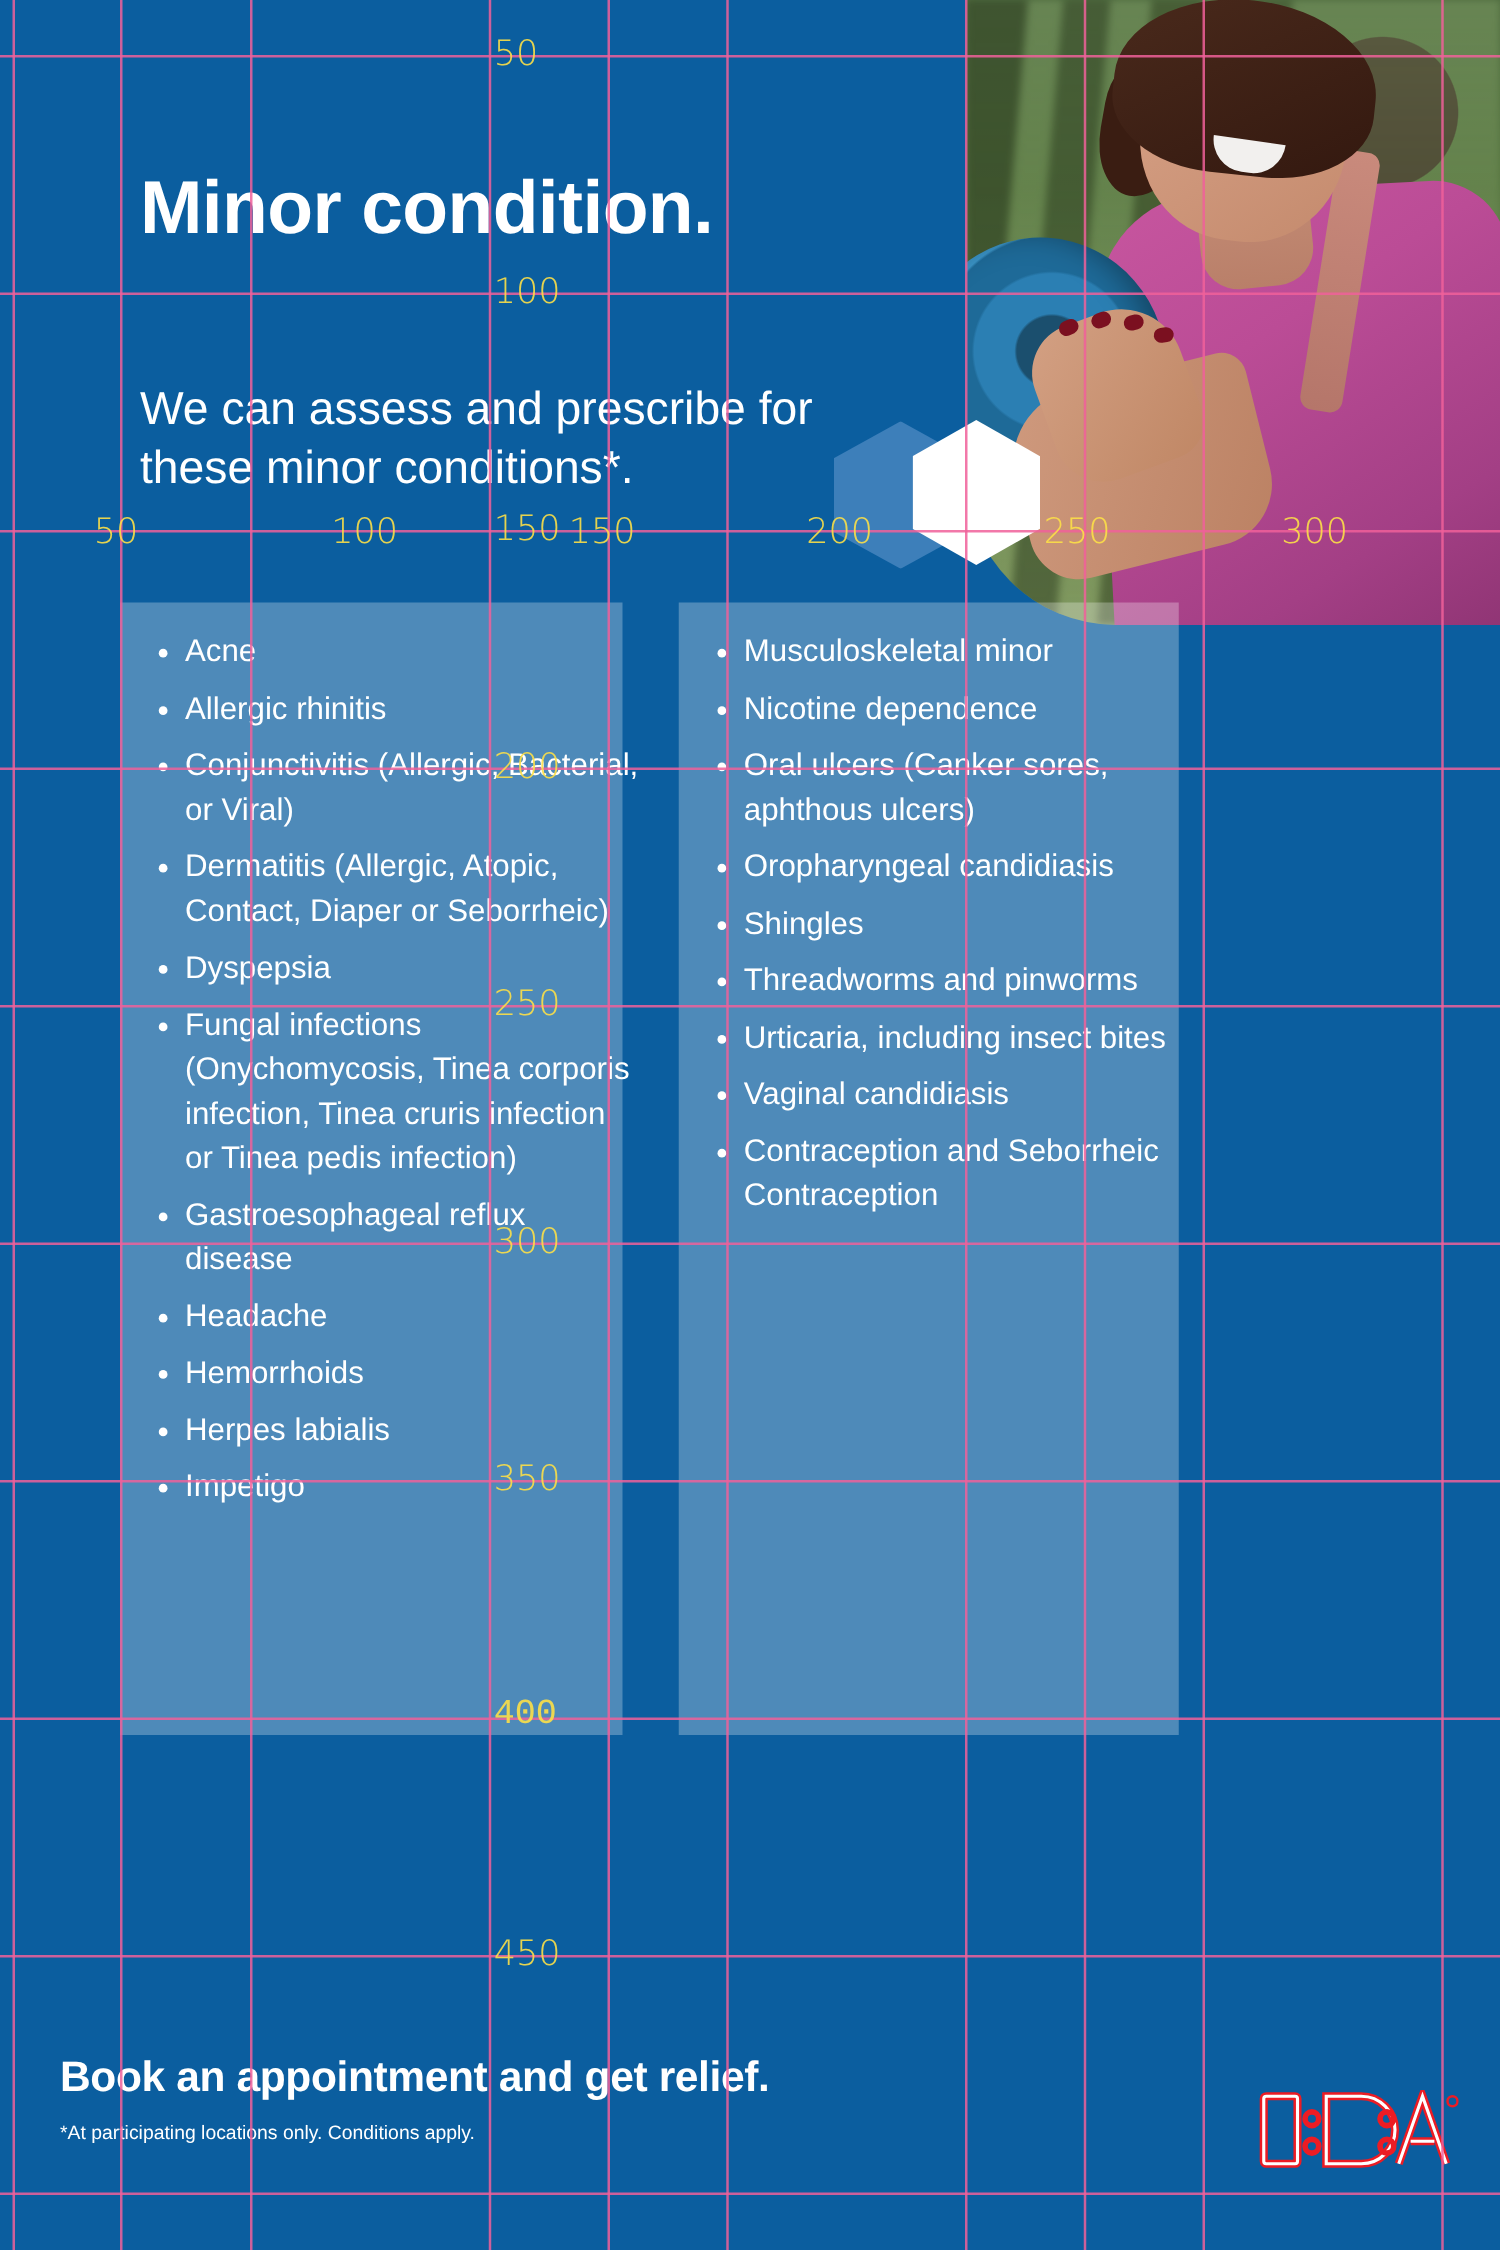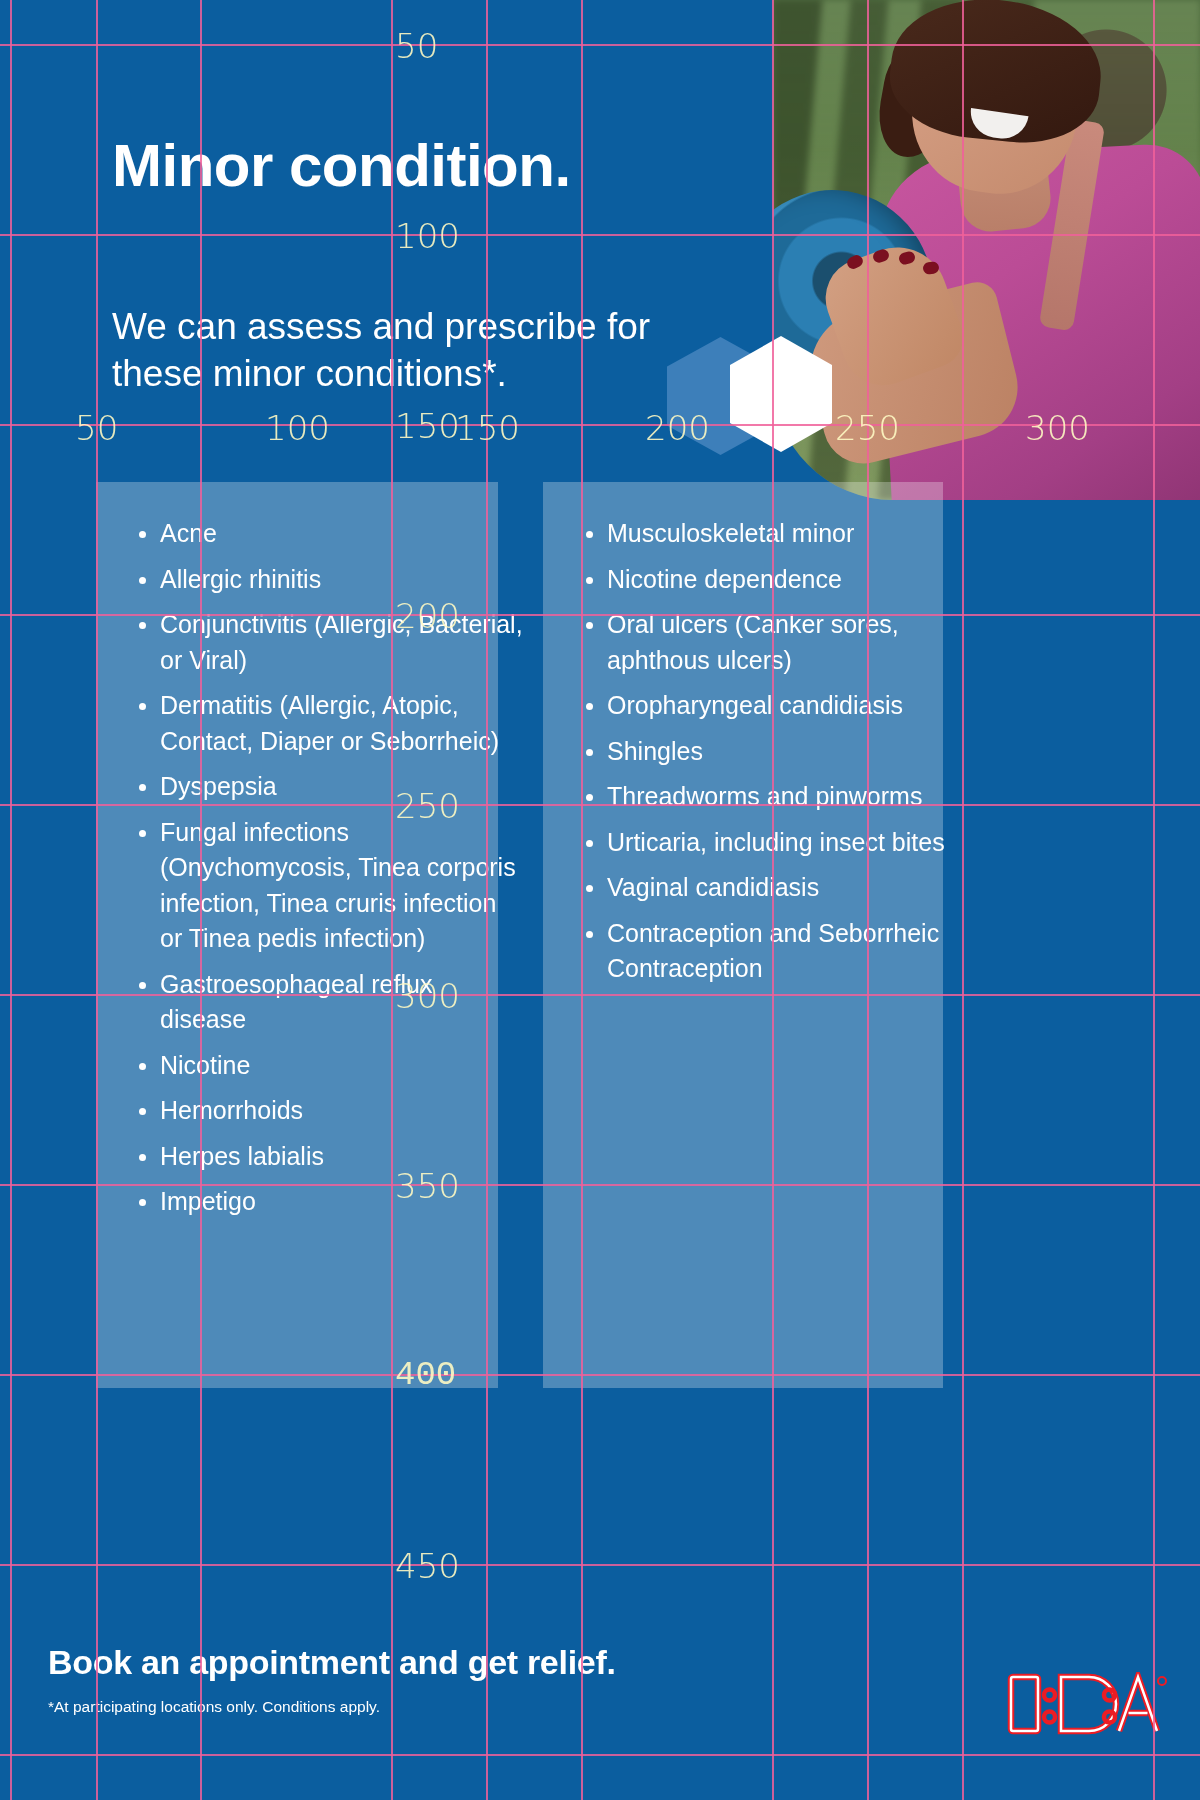--- a/index.html
+++ b/index.html
@@ -120,21 +120,21 @@
 
   
   .panel{
     position:absolute;
     background:rgba(255,255,255,0.28);
   }
   .panel-left{left:96px;top:482px;width:402px;height:906px;}
   .panel-right{left:543px;top:482px;width:400px;height:906px;}
 
   ul.cond{
-    list-style:none;margin:16px;padding:0;
+    list-style:none;margin:4px;padding:0;
     position:absolute;
     color:#ffffff;font-size:25px;line-height:1.42;
   }
   ul.cond li{
     position:relative;
     padding-left:26px;
     margin-bottom:10px;
   }
   ul.cond li::before{
     content:"";position:absolute;left:5px;top:15px;
@@ -158,22 +158,22 @@
     position:absolute;left:1007px;top:1672px;
     width:160px;height:64px;
   }
 
   
   .grid{position:absolute;inset:0;pointer-events:none;}
   .gl{position:absolute;background:#f0609a;opacity:.85;}
   .gv{width:1.6px;top:0;bottom:0;}
   .gh{height:1.6px;left:0;right:0;}
   .glabel{
-    position:absolute;color:#fef9c3;opacity:.9;
-    font-size:34px;font-family:"DejaVu Sans", sans-serif;
+    position:absolute;color:#fde047;opacity:.9;
+    font-size:28px;font-family:"DejaVu Sans", sans-serif;
     font-weight:300;
   }
 </style>
 </head>
 <body>
 
 <div id="poster">
 
   <div class="hero-photo">
     <div class="trees"></div>
@@ -205,21 +205,21 @@
   <div class="panel panel-right"></div>
 
   <ul class="cond left-list" id="left-list">
       <li>Acne</li>
       <li>Allergic rhinitis</li>
       <li>Conjunctivitis (Allergic, Bacterial, or Viral)</li>
       <li>Dermatitis (Allergic, Atopic, Contact, Diaper or Seborrheic)</li>
       <li>Dyspepsia</li>
       <li>Fungal infections (Onychomycosis, Tinea corporis infection, Tinea cruris infection or Tinea pedis infection)</li>
       <li>Gastroesophageal reflux disease</li>
-      <li>Nicotine</li>
+      <li>Headache</li>
       <li>Hemorrhoids</li>
       <li>Herpes labialis</li>
       <li>Impetigo</li>
     </ul>
   <ul class="cond right-list" id="right-list">
       <li>Musculoskeletal minor</li>
       <li>Nicotine dependence</li>
       <li>Oral ulcers (Canker sores, aphthous ulcers)</li>
       <li>Oropharyngeal candidiasis</li>
       <li>Shingles</li>

